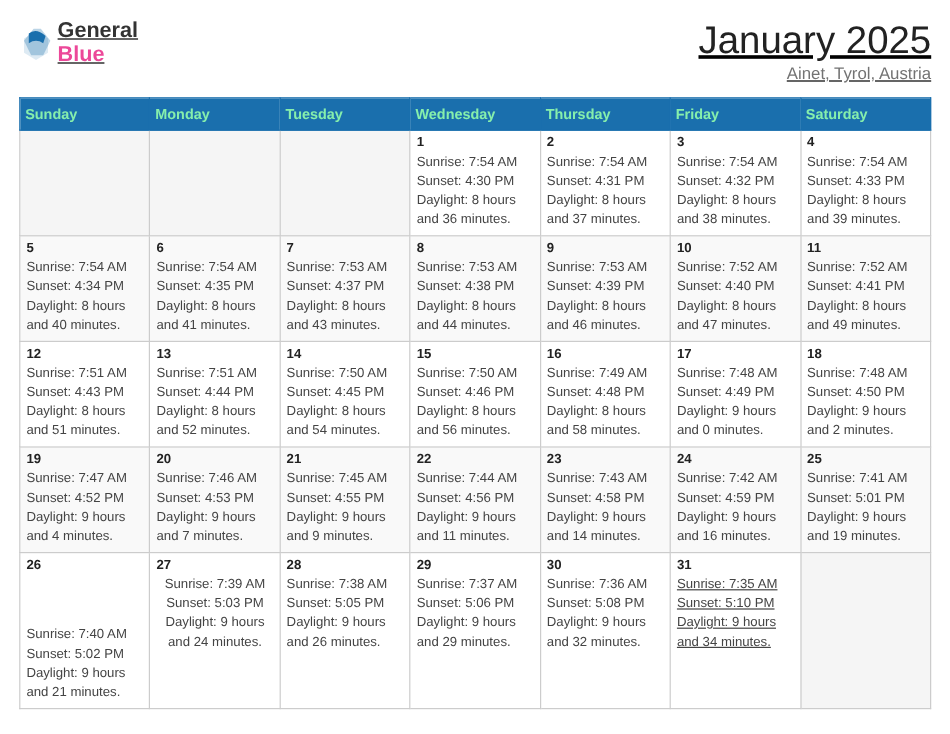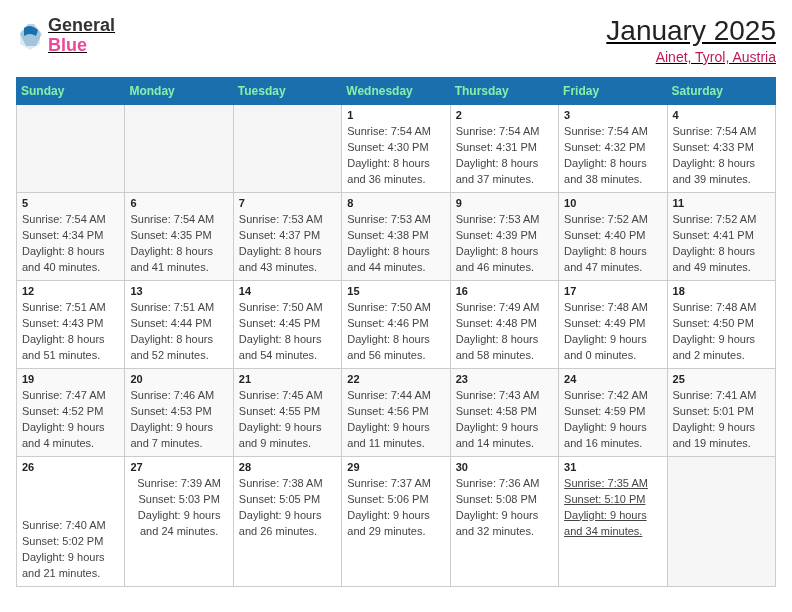--- a/index.html
+++ b/index.html
@@ -28,28 +28,28 @@
       line-height: 1.1;
     }
     .logo-general { color: #333; }
     .logo-blue { color: #ec4899; }
     .logo-icon {
       width: 28px;
       height: 28px;
     }
     .title-block { text-align: right; }
     .month-title {
-      font-size: 28px;
+      font-size: 32px;
       font-weight: 300;
       color: #222;
       line-height: 1.1;
     }
     .location {
       font-size: 14px;
-      color: #be185d;
+      color: #737373;
       margin-top: 2px;
     }
     table {
       width: 100%;
       border-collapse: collapse;
       table-layout: fixed;
     }
     th {
       background-color: #1a6fad;
       color: #86efac;

